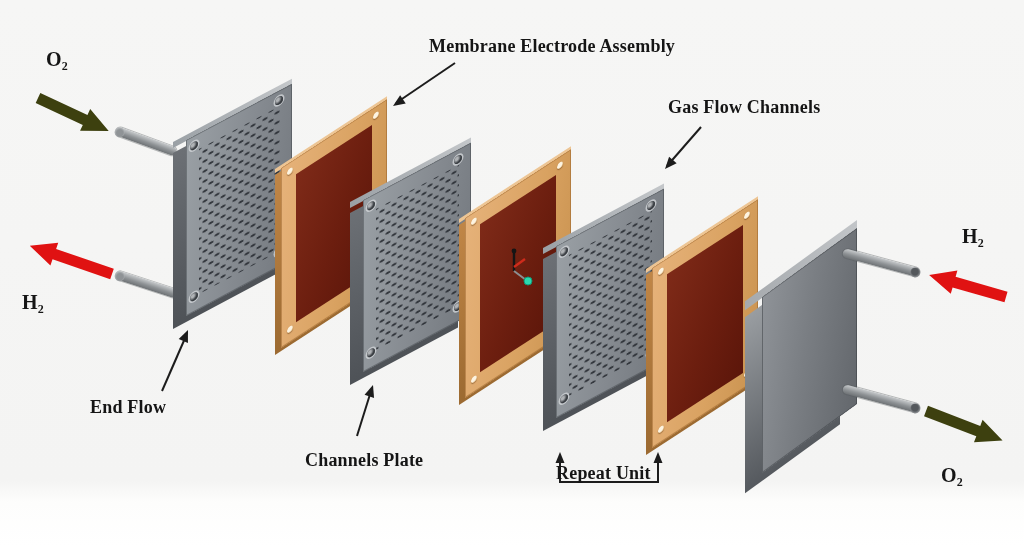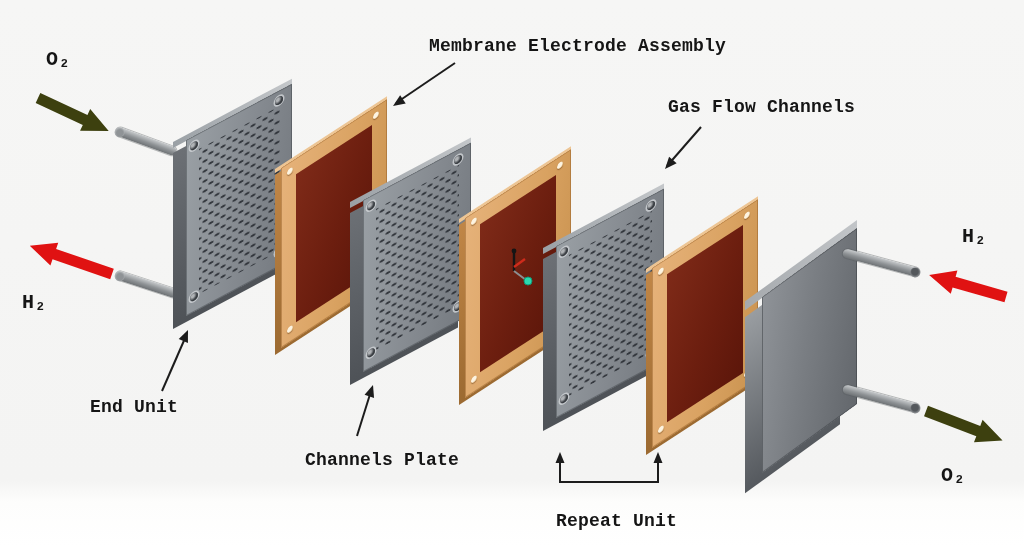--- a/index.html
+++ b/index.html
@@ -1,19 +1,19 @@
 <!DOCTYPE html>
 <html><head>
 <meta charset="utf-8">
 <style>
   html,body{margin:0;padding:0;background:#ffffff;}
   .canvas{
     position:relative;width:1024px;height:546px;overflow:hidden;
     background:linear-gradient(180deg,#f6f6f5 0%,#f4f4f3 88%,#fdfdfc 92%,#ffffff 100%);
-    font-family:Liberation Mono, monospace;
+    font-family:Liberation Serif, serif;
   }
   
   .plate{position:absolute;transform-origin:0 0;}
   .plate.grey{transform:skewY(-28deg);}
   .plate.meap{transform:skewY(-33deg);}
   .plate.endr{transform:skewY(-36deg);}
   .backing{position:absolute;left:-13px;top:6px;width:100%;height:100%;
     background:linear-gradient(180deg,#6c7075,#4e5257);}
   .meap .backing{left:-6px;top:3px;background:linear-gradient(180deg,#c08647,#9c6a31);}
   .endr .backing{left:-17px;top:8px;background:linear-gradient(180deg,#999da1,#55595e);}
@@ -193,21 +193,21 @@
       <line x1="514" y1="271" x2="514" y2="253" stroke-width="2.4" stroke="#151515"></line>
       <circle cx="514" cy="251" r="2.4" fill="#151515"></circle>
       <line x1="514" y1="267" x2="525" y2="259" stroke-width="2.4" stroke="#cf2b1b"></line>
       <line x1="514" y1="271" x2="526" y2="280" stroke="#8b8e91" stroke-width="2"></line>
       <circle cx="528" cy="281" r="4" stroke="#0e9a78" stroke-width="1" fill="#2bd8ae"></circle>
     </g>
   </svg>
 
   <div class="label" style="left:429px;top:36px;">Membrane Electrode Assembly</div>
   <div class="label" style="left:668px;top:97px;">Gas Flow Channels</div>
-  <div class="label" style="left:90px;top:397px;">End Unit</div>
+  <div class="label" style="left:90px;top:397px;">End Flow</div>
   <div class="label" style="left:305px;top:450px;">Channels Plate</div>
-  <div class="label" style="left:556px;top:511px;">Repeat Unit</div>
+  <div class="label" style="left:556px;top:463px;">Repeat Unit</div>
 
   <div class="label gas" style="left:46px;top:48px;">O₂</div>
   <div class="label gas" style="left:22px;top:291px;">H₂</div>
   <div class="label gas" style="left:962px;top:225px;">H₂</div>
   <div class="label gas" style="left:941px;top:464px;">O₂</div>
 </div>
 
 </body></html>

